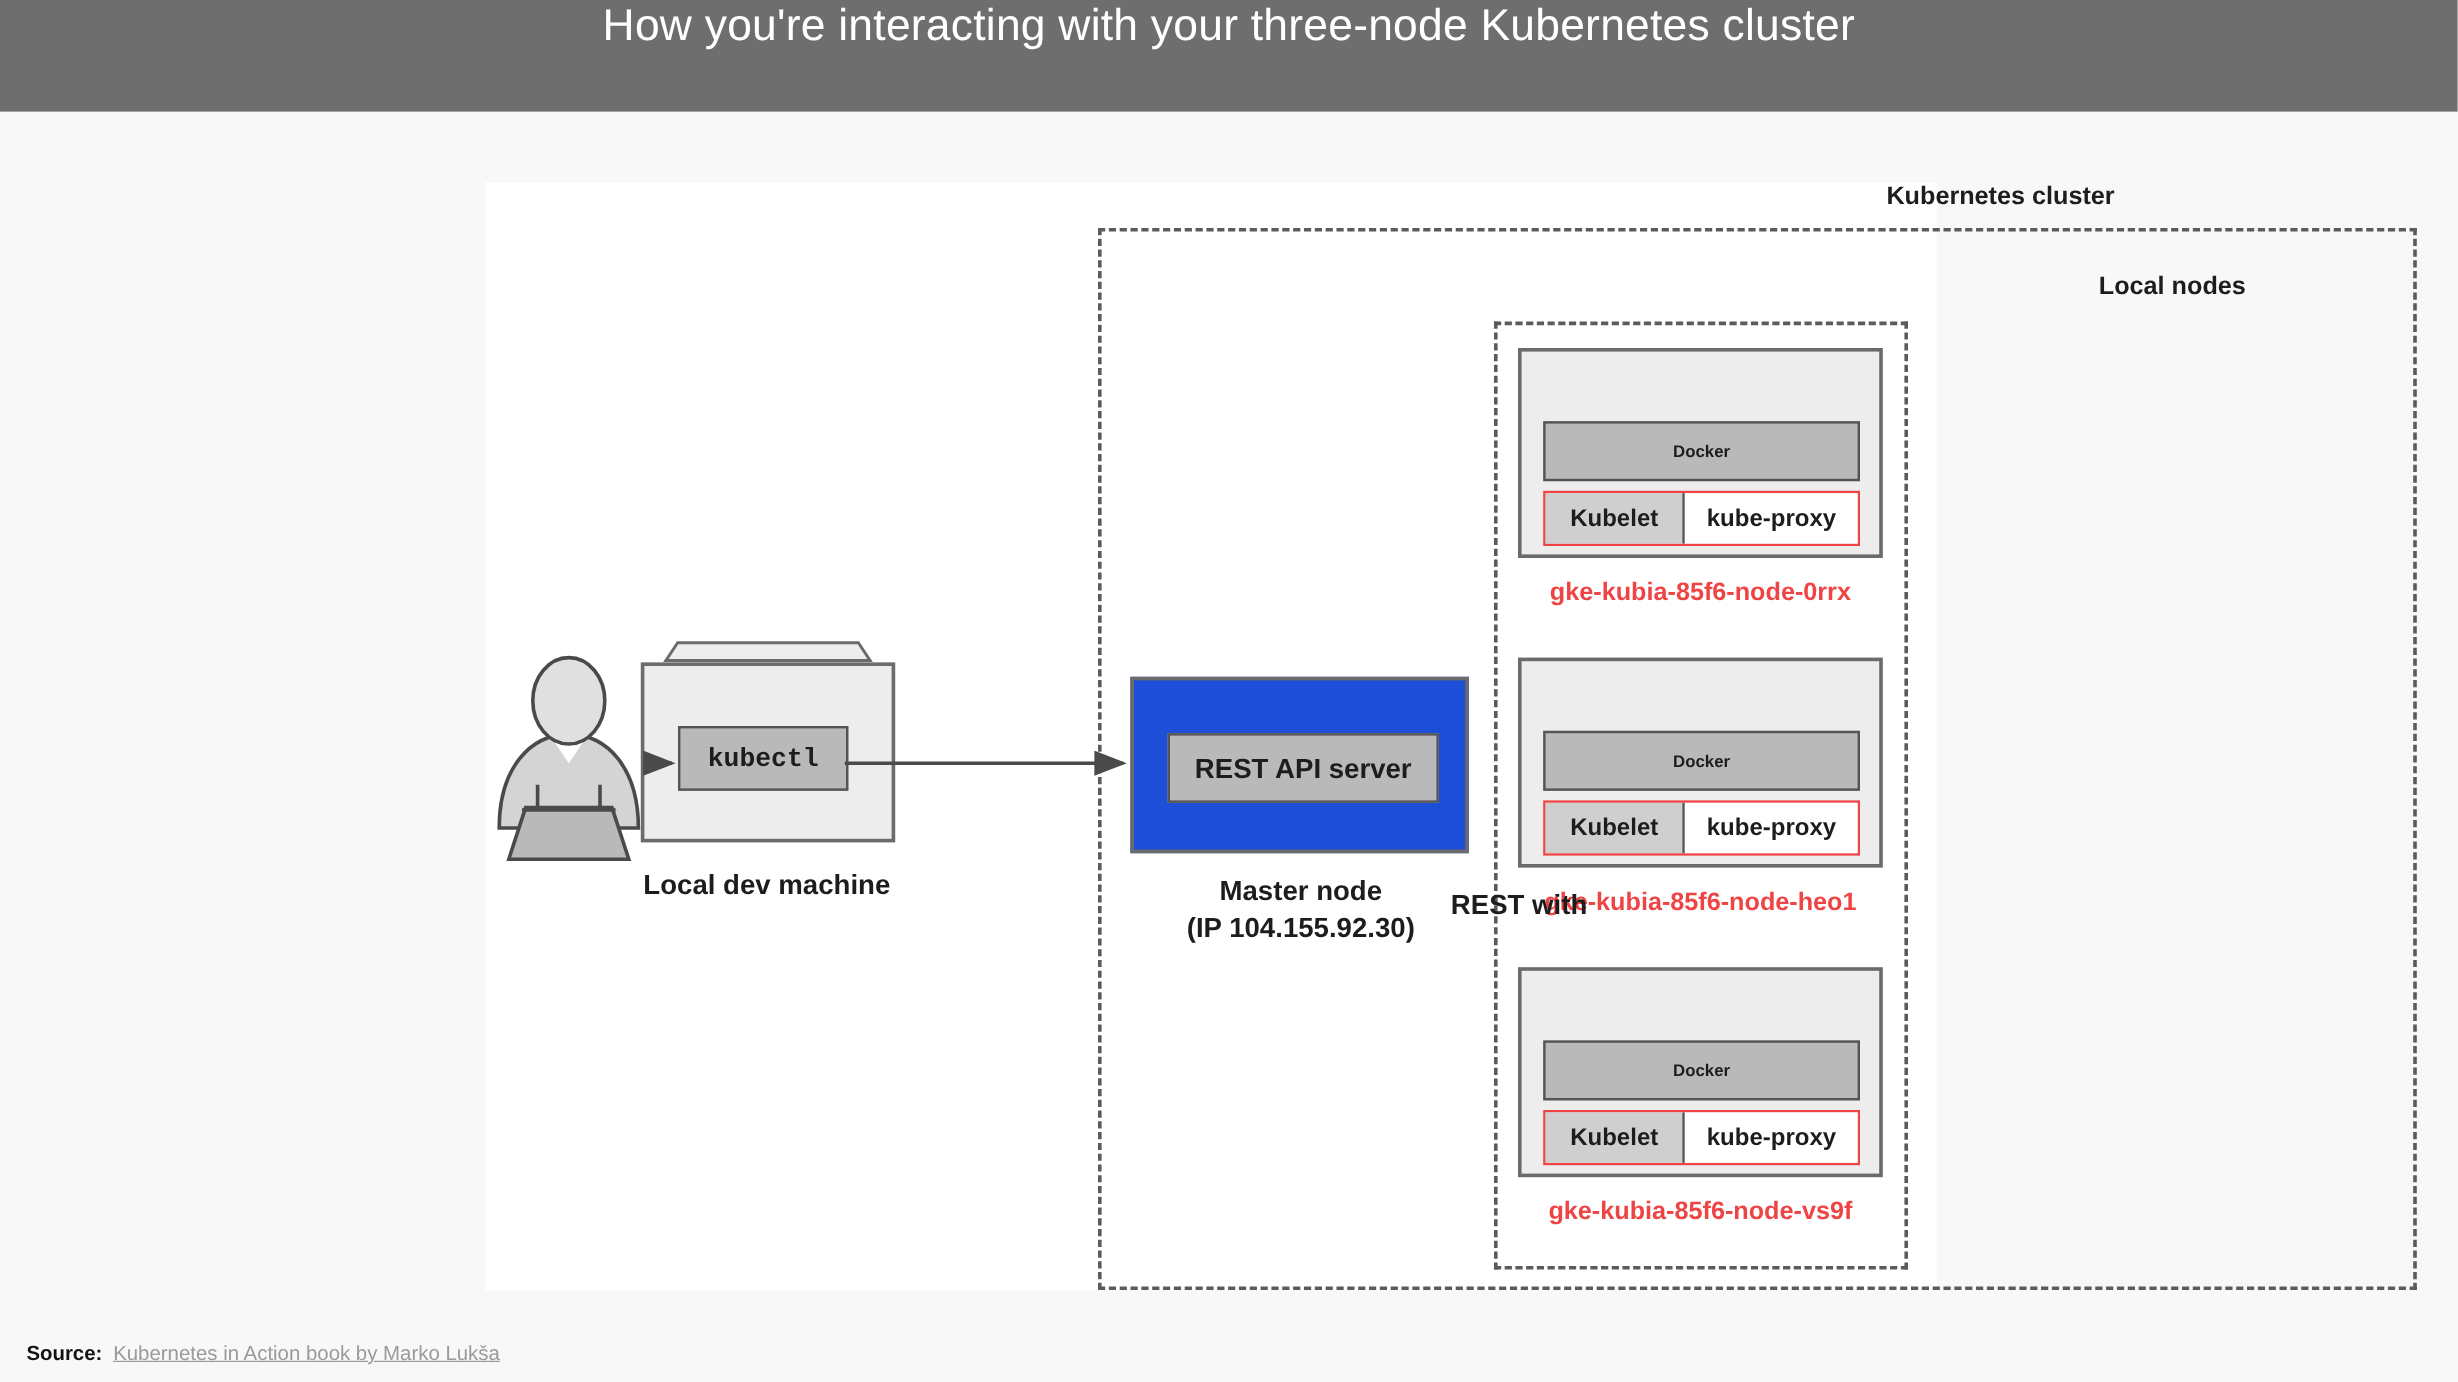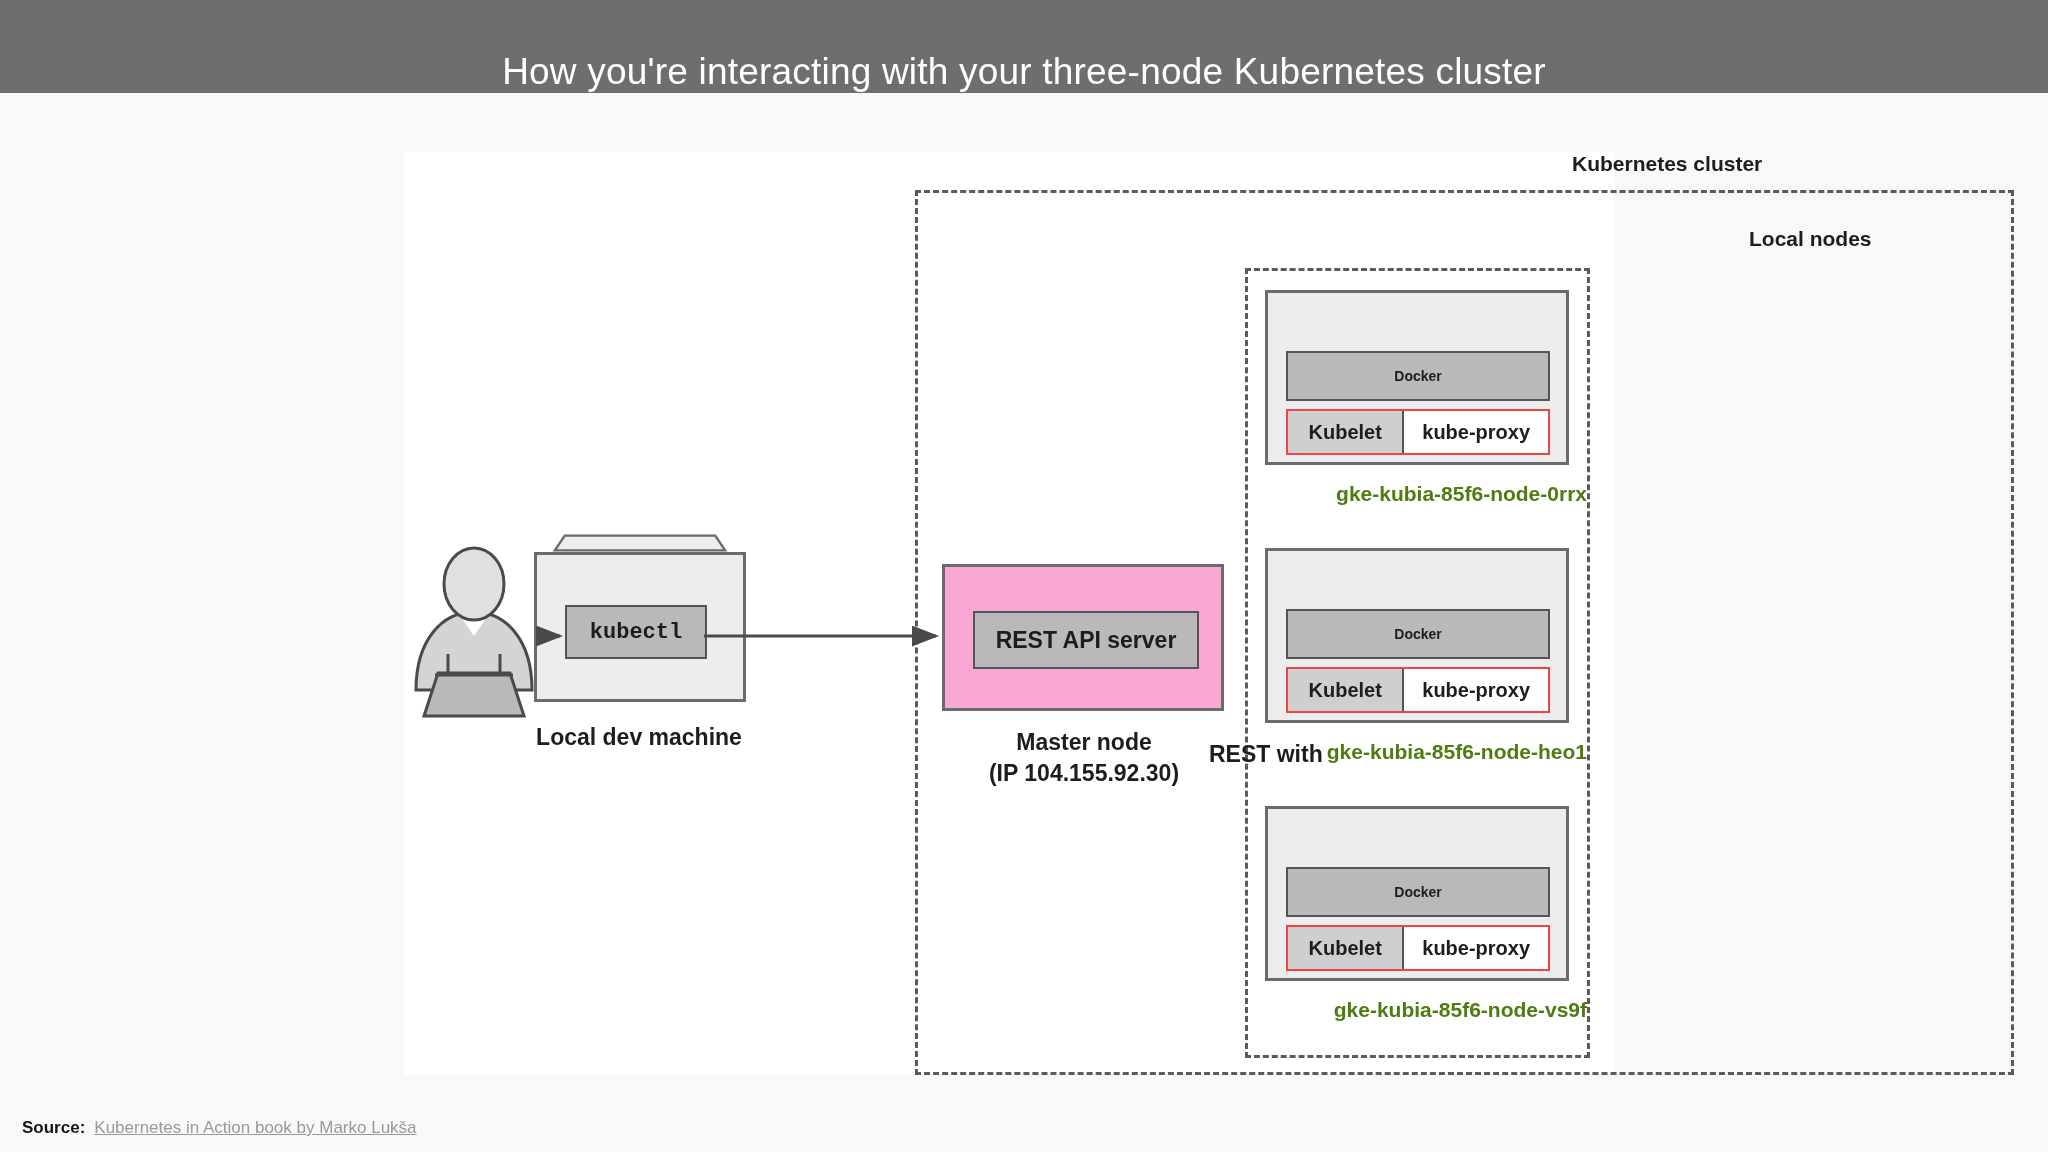--- a/index.html
+++ b/index.html
@@ -16,21 +16,21 @@
   }
 
   
   .header-bar {
     position: absolute;
     left: 0; top: 0;
     width: 2048px;
     height: 93px;
     background: #6e6e6e;
     display: flex;
-    align-items: flex-end;
+    align-items: flex-start;
     justify-content: center;
   }
   .header-title {
     color: #ffffff;
     font-size: 37px;
     font-weight: 400;
     letter-spacing: 0.2px;
     white-space: nowrap;
   }
 
@@ -137,35 +137,35 @@
     display: flex;
     align-items: center;
     justify-content: center;
     font-size: 20px;
     font-weight: 700;
     color: #1d1d1d;
   }
   .node-name {
     position: absolute;
     width: 340px;
-    text-align: right;
+    text-align: center;
     font-size: 21px;
     font-weight: 700;
-    color: #4d7c0f;
+    color: #ef4444;
     white-space: nowrap;
   }
 
   
   .master-card {
     position: absolute;
     left: 538px;   
     top: 412px;    
     width: 282px;
     height: 147px;
-    background: #f9a8d4;
+    background: #1d4ed8;
     border: 3px solid #6b6b6b;
     box-sizing: border-box;
   }
   .master-api {
     position: absolute;
     left: 28px;
     top: 44px;
     width: 226px;
     height: 58px;
     background: #b9b9b9;

